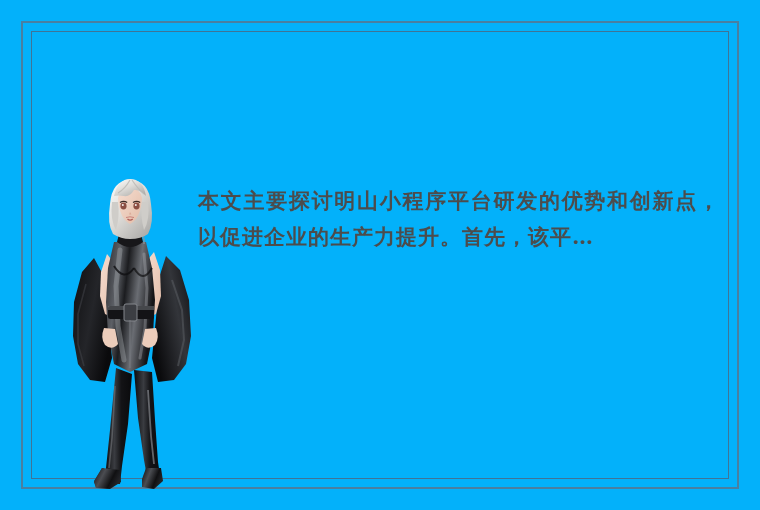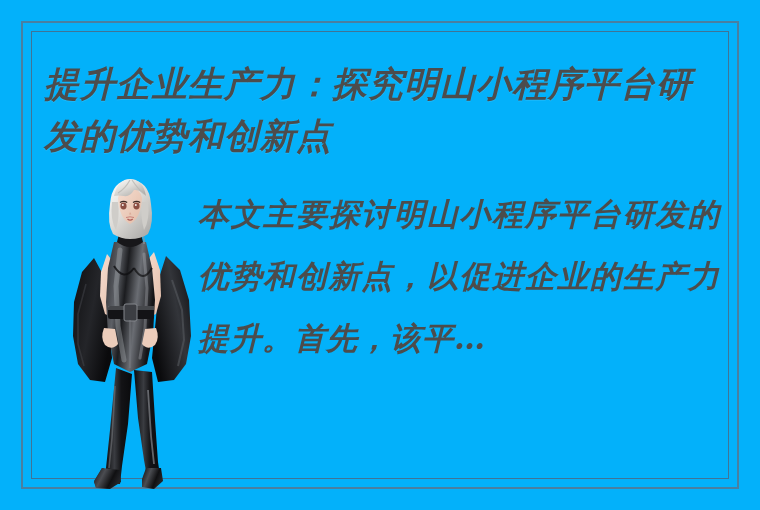--- a/index.html
+++ b/index.html
@@ -62,24 +62,23 @@
   }
 
   
   #excerpt {
     position: absolute;
     left: 198px;
     top: 183px;
     width: 522px;
     margin: 0;
     font-family: "DejaVu Serif", "Liberation Serif", serif;
-    font-size: 31px;
-    line-height: 62px;
+    font-size: 21px;
+    line-height: 36px;
     letter-spacing: 1px;
-    font-style: italic;
     font-weight: 600;
     color: #4c4c4c;
     text-align: justify;
   }
 
   
   #figure {
     position: absolute;
     left: 60px;
     top: 168px;
@@ -197,17 +196,16 @@
       <circle cx="75.8" cy="37" r="1" fill="#ffffff" opacity="0.9"></circle>
       <path d="M60 34.5 q3.6 -2.2 7.2 0" stroke="#3a2a26" stroke-width="1.3" fill="none"></path>
       <path d="M73 34.5 q3.6 -2.2 7.2 0" stroke="#3a2a26" stroke-width="1.3" fill="none"></path>
 
       <path d="M70 44 l1.4 2.6 l-2.2 0" fill="#d9a894"></path>
       <path d="M67.5 51 q2.6 2.2 5.2 0" stroke="#ad5a55" stroke-width="1.3" fill="none"></path>
       <path d="M66 49.5 q4 -1.4 8 0" stroke="#c0706a" stroke-width="1" fill="none" opacity="0.8"></path>
     </svg>
   </div>
 
-  <h1 id="title">提升企业生产力：探究明山小程序平台研发的优势和创新点</h1>
 
   <p id="excerpt">本文主要探讨明山小程序平台研发的优势和创新点，以促进企业的生产力提升。首先，该平…</p>
 
 </div>
 
 </body></html>

